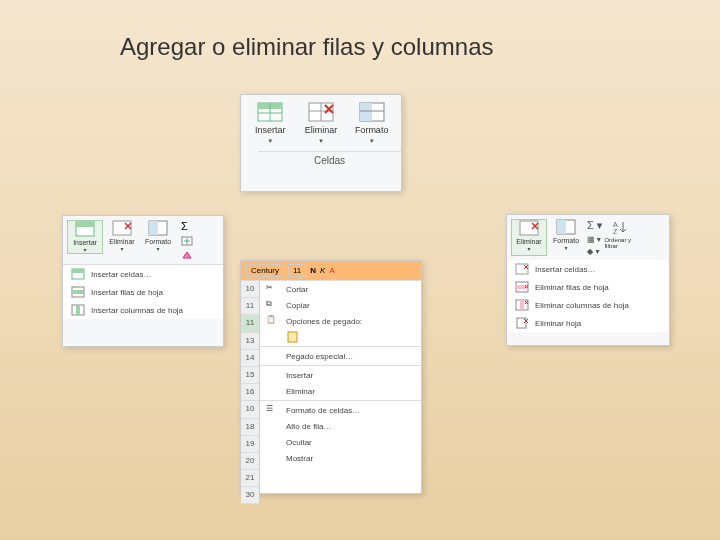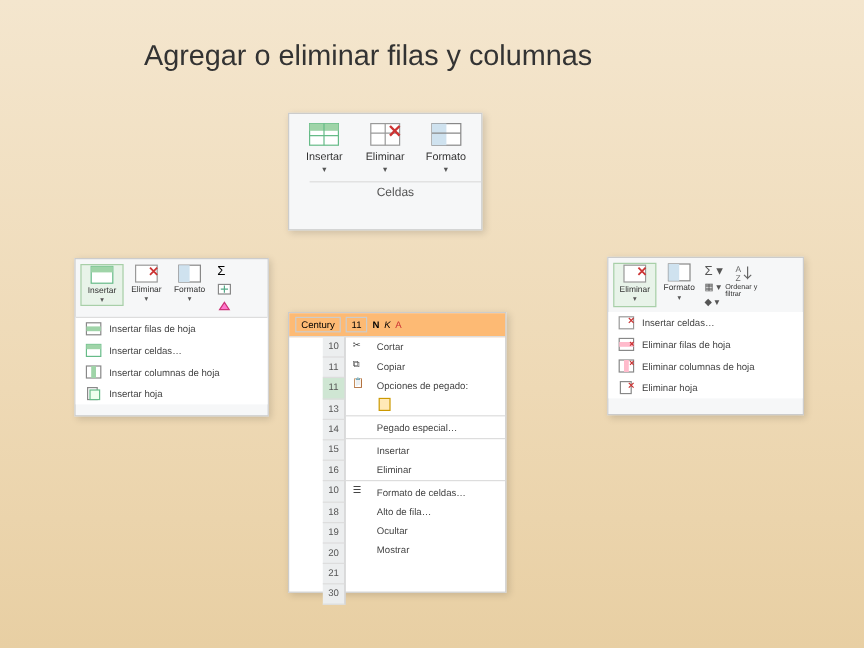--- a/index.html
+++ b/index.html
@@ -136,21 +136,20 @@
     font-size: 8px;
     border: 1px solid #ccc;
     padding: 1px 4px;
   }
   .ctx-rows { display: flex; }
   .rownums {
     display: flex;
     flex-direction: column;
     background: #eceeef;
     border-right: 1px solid #ccc;
-    margin-left: 28px;
   }
   .rownums div {
     font-size: 8px;
     text-align: center;
     width: 18px;
     height: 16.2px;
     line-height: 16px;
     border-bottom: 1px solid #ddd;
     color: #555;
   }
@@ -249,52 +248,43 @@
           <svg width="12" height="10">
             <path d="M2 8 L6 2 L10 8 Z" fill="#f7c" stroke="#c37"></path>
           </svg>
         </span>
     </div>
   </div>
   <div class="menu left-menu">
     <div class="menu-item">
       <span class="mi-icon">
           <svg viewBox="0 0 14 12">
+            <rect x="1" y="1" width="12" height="10" fill="#fff" stroke="#6b8"></rect>
+            <rect x="1" y="1" width="12" height="4" fill="#9fd4a8"></rect>
+          </svg>
+        </span>
+      <span>Insertar celdas…</span>
+    </div>
+    <div class="menu-item">
+      <span class="mi-icon">
+          <svg viewBox="0 0 14 12">
             <rect x="1" y="1" width="12" height="10" fill="#fff" stroke="#888"></rect>
             <rect x="1" y="4" width="12" height="4" fill="#9fd4a8"></rect>
           </svg>
         </span>
       <span>Insertar filas de hoja</span>
     </div>
     <div class="menu-item">
       <span class="mi-icon">
           <svg viewBox="0 0 14 12">
-            <rect x="1" y="1" width="12" height="10" fill="#fff" stroke="#6b8"></rect>
-            <rect x="1" y="1" width="12" height="4" fill="#9fd4a8"></rect>
-          </svg>
-        </span>
-      <span>Insertar celdas…</span>
-    </div>
-    <div class="menu-item">
-      <span class="mi-icon">
-          <svg viewBox="0 0 14 12">
             <rect x="1" y="1" width="12" height="10" fill="#fff" stroke="#888"></rect>
             <rect x="5" y="1" width="4" height="10" fill="#9fd4a8"></rect>
           </svg>
         </span>
       <span>Insertar columnas de hoja</span>
-    </div>
-    <div class="menu-item">
-      <span class="mi-icon">
-          <svg viewBox="0 0 14 12">
-            <rect x="2" y="1" width="8" height="10" fill="#fff" stroke="#888"></rect>
-            <rect x="4" y="3" width="8" height="8" fill="#efe" stroke="#6b8"></rect>
-          </svg>
-        </span>
-      <span>Insertar hoja</span>
     </div>
   </div>
 </div>
 
 <div class="panel right-panel">
   <div class="right-ribbon">
     <div class="small-btn" style="background:#e8f3e9;border:1px solid #a8cfa8;">
       <span class="icon-box">
           <svg viewBox="0 0 20 16">
             <rect x="1" y="1" width="18" height="14" fill="#fff" stroke="#999"></rect>

